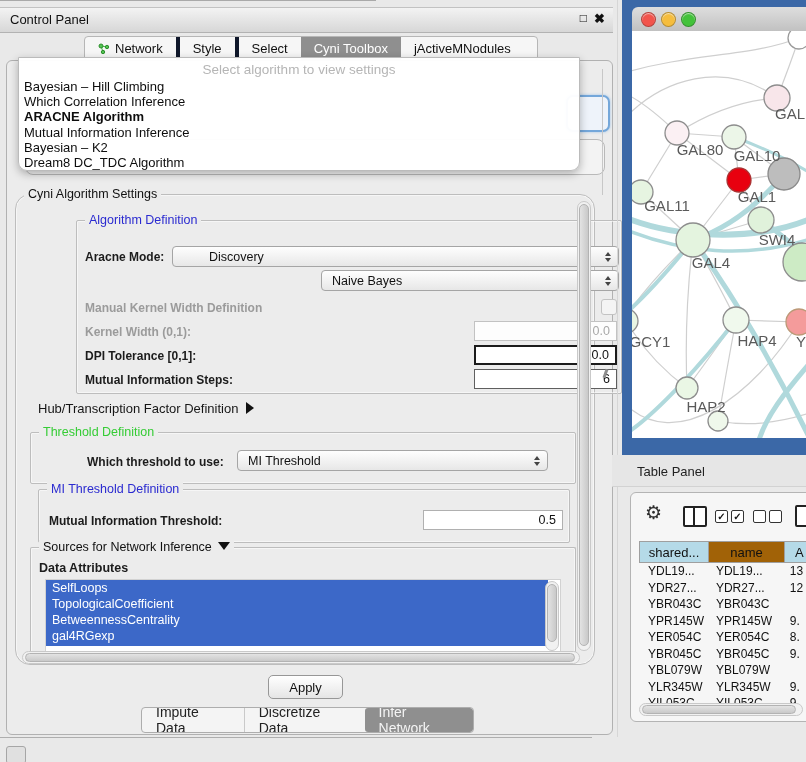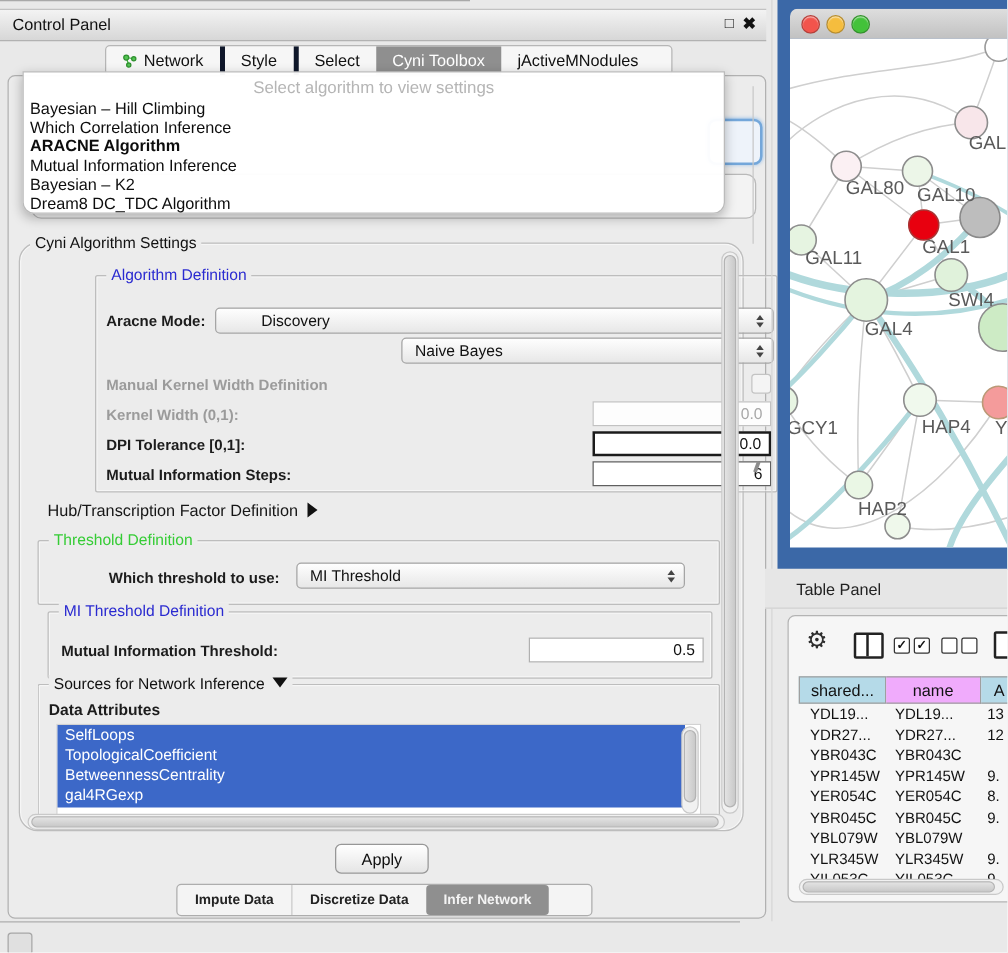--- a/index.html
+++ b/index.html
@@ -74,21 +74,21 @@
   .sb-h{position:absolute;height:11px;background:#f1f1f1;border:1px solid #c9c9c9;border-radius:7px;}
   .sb-h .thumb{position:absolute;top:1px;bottom:1px;background:linear-gradient(#e3e3e3,#c9c9c9);
                border:1px solid #b3b3b3;border-radius:6px;}
 
   
   .apply-btn{left:261px;top:614px;width:73px;height:22px;background:linear-gradient(#ffffff,#e5e5e5);
              border:1px solid #979797;border-radius:5px;font-size:13px;color:#111;
              display:flex;align-items:center;justify-content:center;}
   .btabbar{left:134px;top:646px;width:331px;height:24px;background:#f4f4f4;border:1px solid #adadad;
            border-radius:4px;display:flex;align-items:stretch;overflow:hidden;}
-  .btab{display:flex;align-items:center;justify-content:center;font-size:11px;font-weight:bold;color:#222;padding:0 14px;}
+  .btab{display:flex;align-items:center;justify-content:center;font-size:14px;font-weight:normal;color:#222;padding:0 14px;}
   .btab.bsep{border-left:1px solid #c9c9c9;}
   .btab.sel{background:#8f8f8f;color:#f4f4f4;border-radius:3px;}
 
   
   .popup{left:18px;top:57px;width:560px;height:112px;background:rgba(255,255,255,.97);
          border:1px solid #bbb;border-radius:0 0 9px 9px;box-shadow:0 3px 9px rgba(0,0,0,.28);z-index:50;}
   .popup-placeholder{position:absolute;left:0;top:4px;width:100%;text-align:center;font-size:13.5px;color:#b5b5b5;}
   .popup-items{position:absolute;left:5px;top:21px;right:5px;}
   .popup-item{font-size:13px;color:#0d0d0d;line-height:15.2px;white-space:nowrap;}
   .popup-item.sel{font-weight:bold;}
@@ -106,21 +106,21 @@
   .tbl-win{left:630px;top:492px;width:176px;height:228px;background:#f6f6f6;border:1px solid #b4b4b4;
            border-radius:6px 0 0 6px;overflow:hidden;}
   .gear{position:absolute;left:14px;top:10px;font-size:19px;color:#2e2e2e;line-height:1;}
   .ic-col{position:absolute;left:52px;top:13px;width:20px;height:17px;border:2px solid #222;border-radius:2px;background:#fff;}
   .ic-col::after{content:"";position:absolute;left:8px;top:0;bottom:0;width:2px;background:#222;}
   .mini-chk{position:absolute;top:17px;width:11px;height:11px;border:1.5px solid #333;border-radius:2px;
             background:#fff;font-size:10px;line-height:11px;text-align:center;color:#111;font-weight:bold;}
   .ic-part{position:absolute;left:164px;top:12px;width:20px;height:18px;border:2px solid #222;border-radius:2px;background:#fff;}
   .thead{position:absolute;left:8px;top:48px;display:flex;}
   .th{height:22px;box-sizing:border-box;border:1px solid #9f9f9f;border-left-width:0;
-      display:flex;align-items:center;justify-content:center;font-size:13px;color:#111;background:#f0abfc;}
+      display:flex;align-items:center;justify-content:center;font-size:13px;color:#111;background:#a16207;}
   .th:first-child{border-left-width:1px;}
   .th.hl{background:#b5dae8;}
   .tbody{position:absolute;left:8px;top:70px;width:200px;height:142px;overflow:hidden;}
   .trow{display:flex;height:16.5px;align-items:center;}
   .td{font-size:12px;color:#111;padding-left:9px;box-sizing:border-box;white-space:nowrap;overflow:hidden;}
 
   
   .bottom-line{left:0;top:737px;width:592px;height:1px;background:#aeaeae;}
   .gripper{left:6px;top:746px;width:18px;height:16px;border:1px solid #a6a6a6;border-radius:3px;background:#e0e0e0;}
   .sash{left:617px;top:0;width:1px;height:737px;background:#d6d6d6;}

